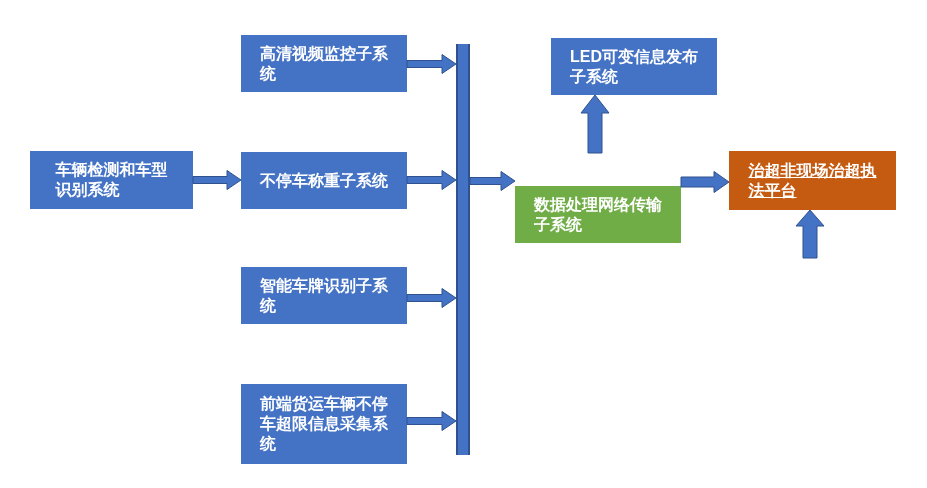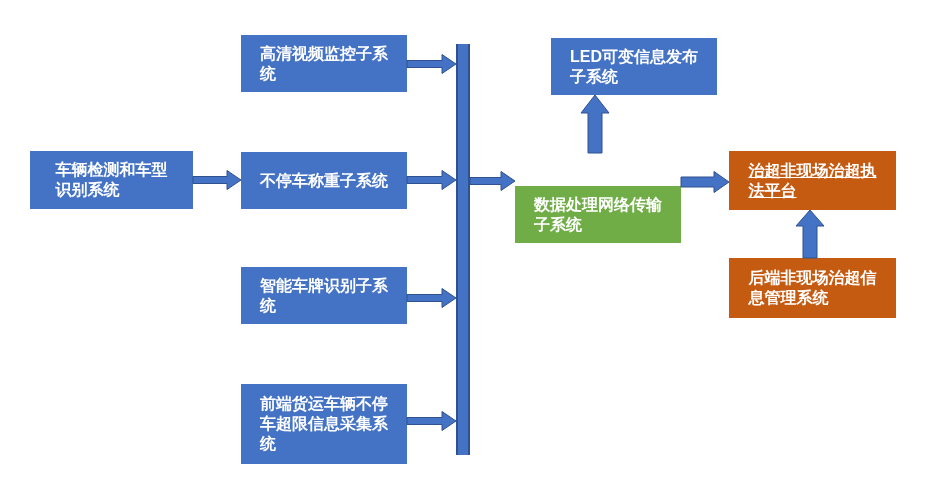--- a/index.html
+++ b/index.html
@@ -92,22 +92,20 @@
 
   <div id="n-led" class="node blue">LED可变信息发布
 子系统</div>
 
   <div id="n-dataproc" class="node green">数据处理网络传输
 子系统</div>
 
   <div id="n-platform" class="node orange">治超非现场治超执
 法平台</div>
 
-  <div id="n-backend" class="node orange">后端非现场治超信
-息管理系统</div>
 
   <svg id="connector-layer" viewBox="0 0 927 488" xmlns="http://www.w3.org/2000/svg">
 
     <polygon class="arrow" points="193,176.5 227,176.5 227,170.5 241,180 227,189.5 227,183.5 193,183.5"></polygon>
 
     <polygon class="arrow" points="407,60.5 442,60.5 442,54.5 456,64 442,73.5 442,67.5 407,67.5"></polygon>
 
     <polygon class="arrow" points="407,176.5 442,176.5 442,170.5 456,180 442,189.5 442,183.5 407,183.5"></polygon>
 
     <polygon class="arrow" points="407,294.5 442,294.5 442,288.5 456,298 442,307.5 442,301.5 407,301.5"></polygon>

